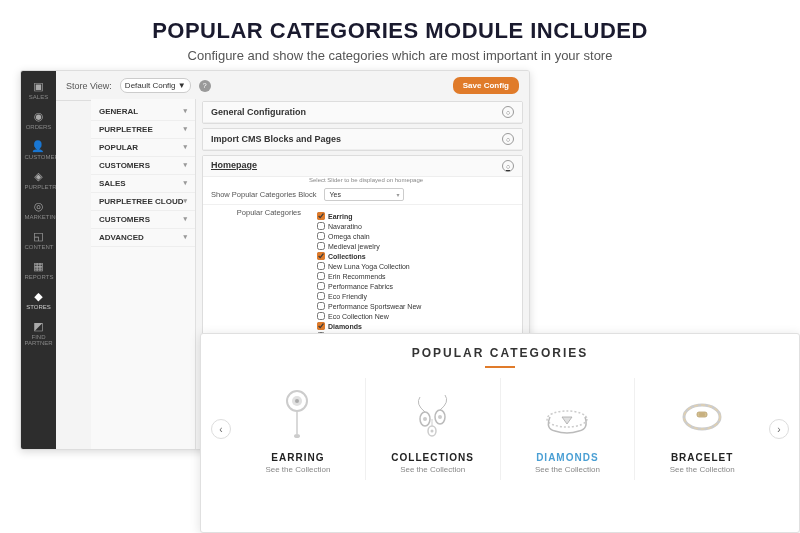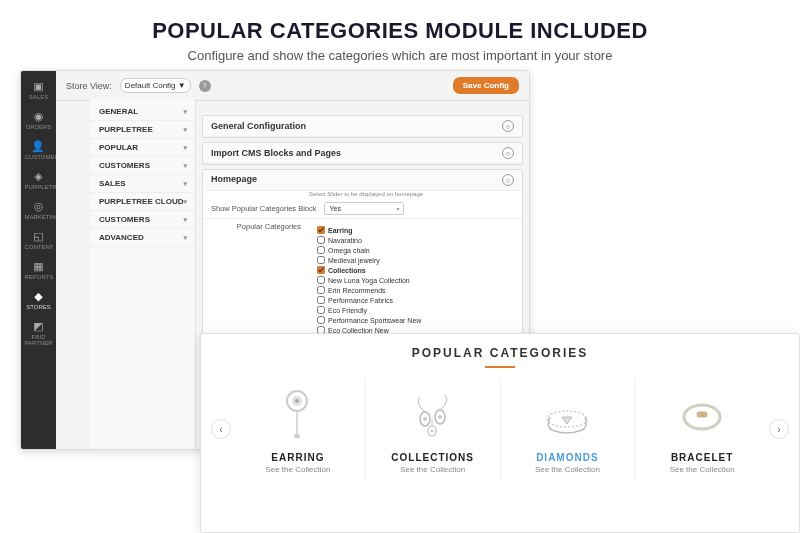--- a/index.html
+++ b/index.html
@@ -158,34 +158,33 @@
       border-right: 1px solid #e0e0e0;
       padding-top: 4px;
     }
     .nav-item {
       padding: 4px 8px;
       font-size: 8px;
       font-weight: bold;
       color: #333;
       display: flex;
       justify-content: space-between;
-      align-items: center;
       cursor: pointer;
       border-bottom: 1px solid #eee;
     }
     .nav-item .chevron {
       font-size: 7px;
       color: #999;
     }
 
     
     .admin-main {
       position: absolute;
       left: 140px;
-      top: 38px;
+      top: 24px;
       right: 0;
       height: calc(100% - 28px);
       background: #f4f4f4;
       padding: 6px;
       overflow-y: auto;
     }
 
     .config-section {
       background: #fff;
       border: 1px solid #ddd;
@@ -225,20 +224,21 @@
     }
     .homepage-header {
       padding: 4px 8px;
       font-size: 9px;
       font-weight: bold;
       color: #333;
       background: #fafafa;
       border-bottom: 1px solid #eee;
       display: flex;
       justify-content: space-between;
+      text-decoration: underline;
     }
 
     .form-row {
       display: flex;
       align-items: center;
       padding: 3px 8px;
       border-bottom: 1px solid #f0f0f0;
       gap: 8px;
     }
     .form-label {

